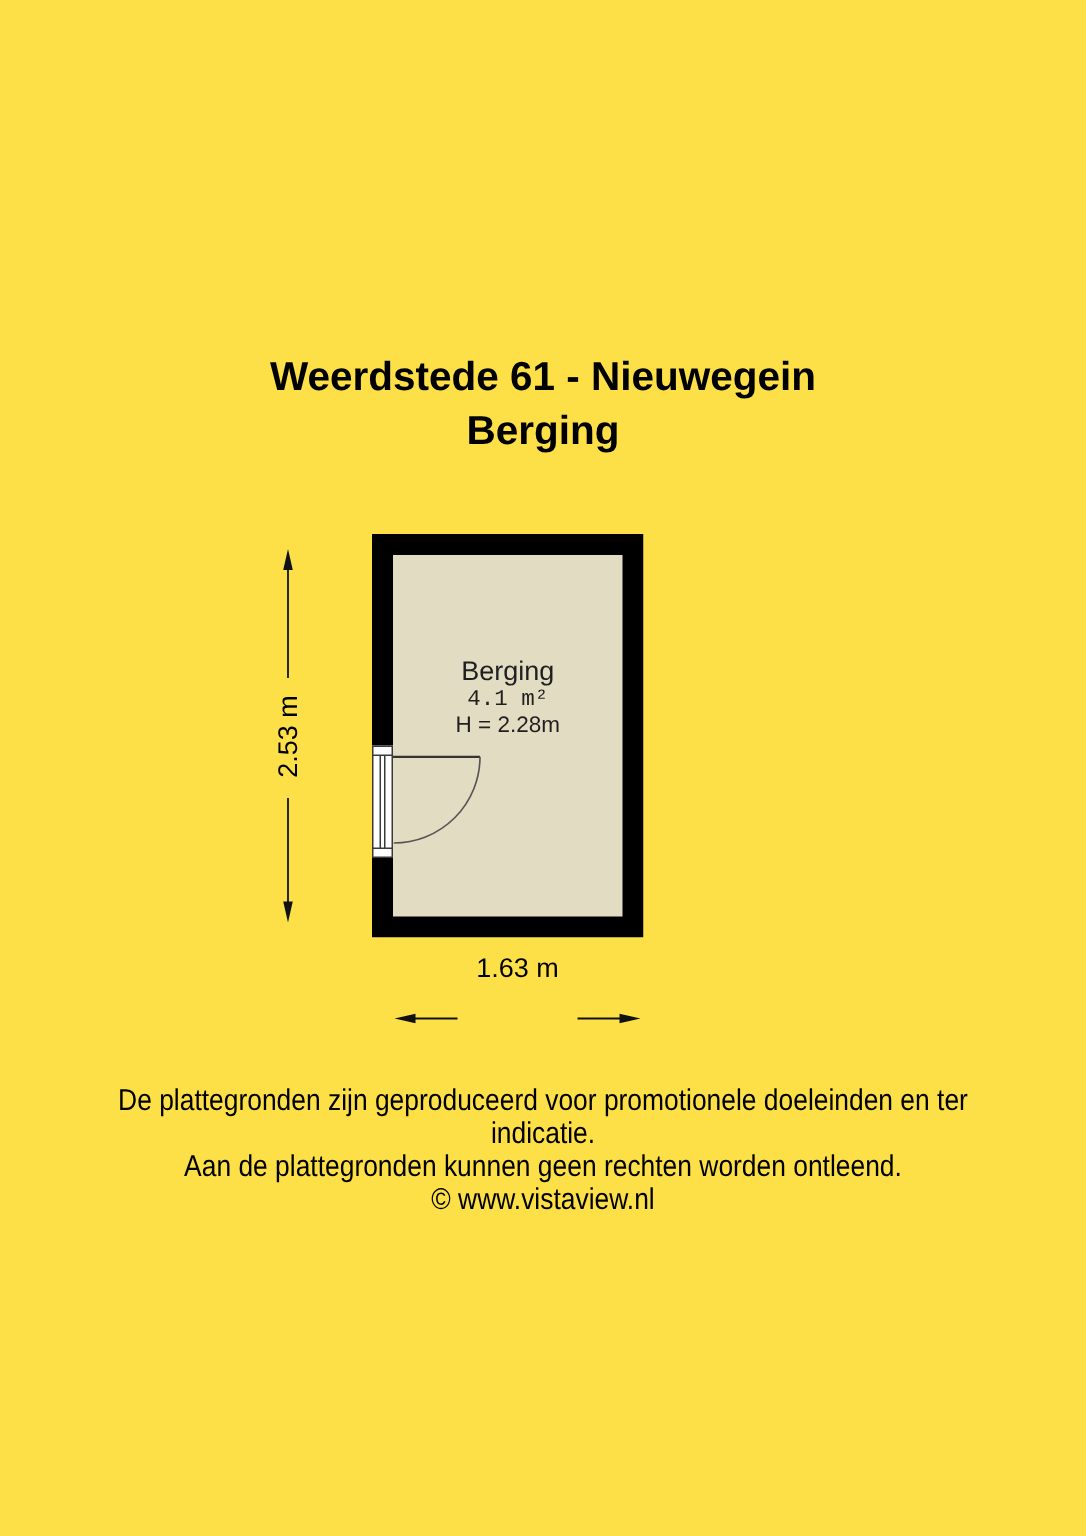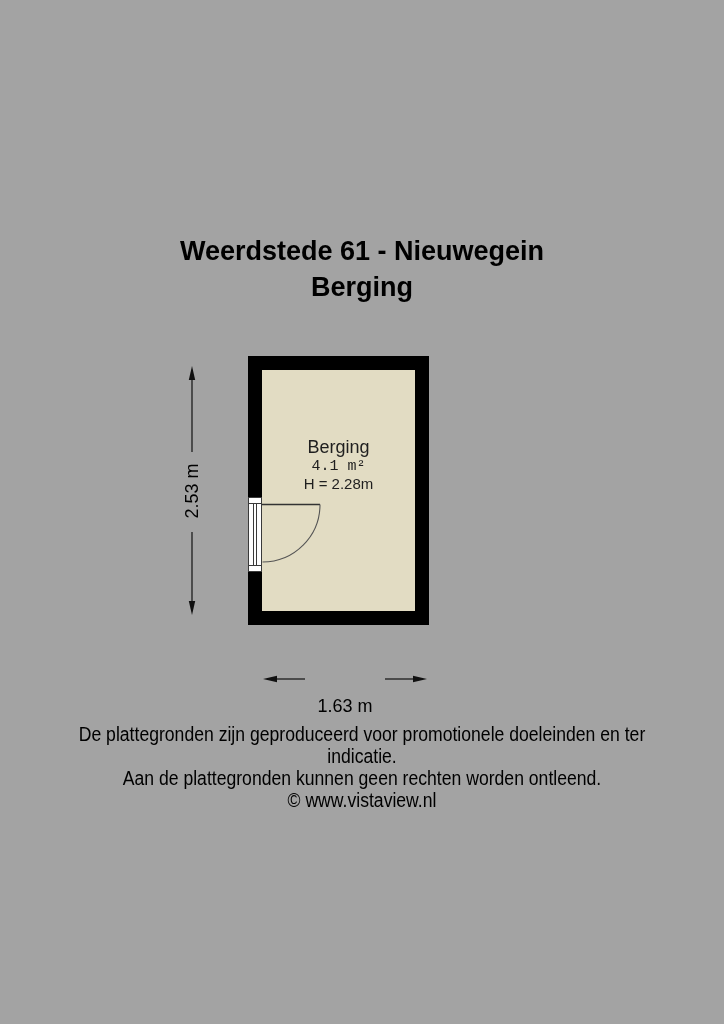--- a/index.html
+++ b/index.html
@@ -5,21 +5,21 @@
   html, body {
     margin: 0;
     padding: 0;
     background: #ffffff;
     font-family: "Liberation Sans", sans-serif;
   }
   .page {
     position: relative;
     width: 724px;
     height: 1024px;
-    background: #a3a3a3;
+    background: #fde047;
     overflow: hidden;
   }
   .title-block {
     position: absolute;
     top: 233px;
     left: 0;
     width: 724px;
     text-align: center;
     font-weight: bold;
     font-size: 27px;
@@ -62,21 +62,21 @@
     white-space: nowrap;
   }
   .hdim-svg {
     position: absolute;
     left: 263px;
     top: 673px;
   }
   .hdim-label {
     position: absolute;
     left: 305px;
-    top: 697px;
+    top: 636px;
     width: 80px;
     text-align: center;
     font-size: 18px;
     line-height: 18px;
     color: #000000;
     white-space: nowrap;
   }
   .footer-block {
     position: absolute;
     top: 723px;

